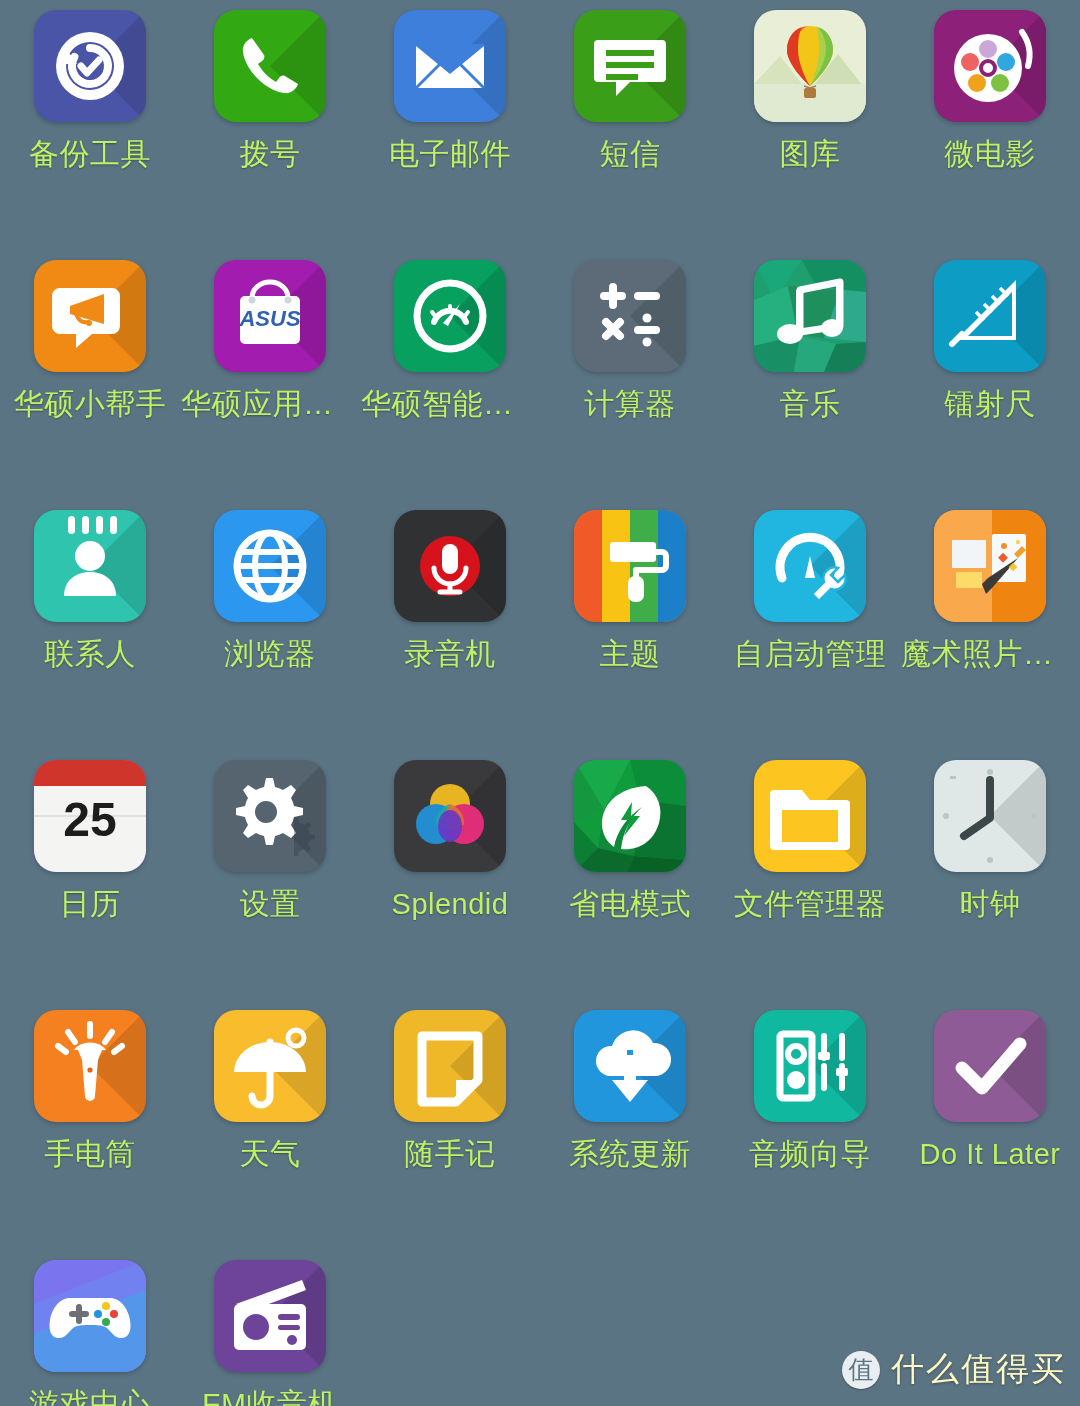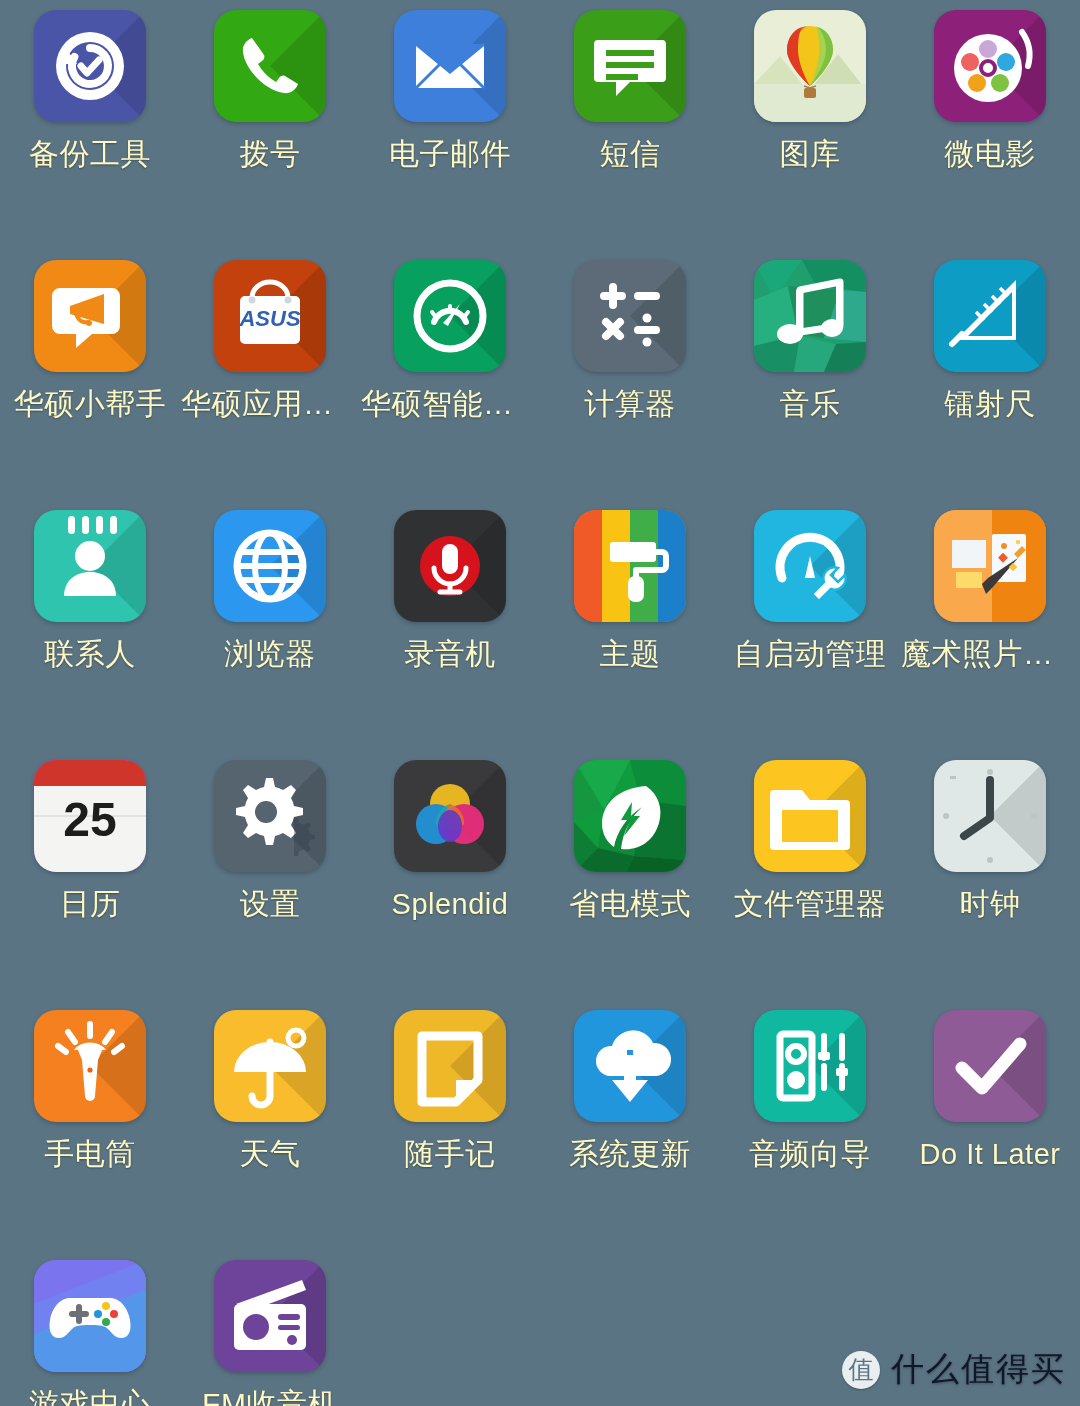--- a/index.html
+++ b/index.html
@@ -49,21 +49,21 @@
   .glyph{
     position:absolute; inset:0;
     display:flex; align-items:center; justify-content:center;
     z-index:3;
   }
   .glyph svg{ display:block; }
   .label{
     margin-top:14px;
     font-size:30px;
     line-height:36px;
-    color:#fef9c3;
+    color:#bef264;
     text-shadow:0 1px 2px rgba(0,0,0,.35);
     white-space:nowrap;
     max-width:178px;
     overflow:hidden;
     text-overflow:ellipsis;
     text-align:left;
     letter-spacing:.5px;
   }
   .label.latin{ font-size:29px; }
   
@@ -74,21 +74,21 @@
     z-index:50;
   }
   #wm-badge{
     width:38px;height:38px;border-radius:50%;
     background:#e9eef1;color:#5b7484;
     display:flex;align-items:center;justify-content:center;
     font-size:25px; font-family:"DejaVu Sans",sans-serif;
     box-shadow:0 1px 2px rgba(0,0,0,.3);
   }
   #wm-text{
-    color:#0f172a; font-size:33px; letter-spacing:2px;
+    color:#fef9c3; font-size:33px; letter-spacing:2px;
     text-shadow:0 1px 3px rgba(0,0,0,.35);
   }
 </style>
 </head>
 <body>
 
 <div id="drawer">
     <div class="cell">
       <div class="iconwrap">
         <div class="icon" style="background: rgb(75, 85, 168);">
@@ -199,21 +199,21 @@
               <path d="M42 54 q4 10 12 8" stroke="#f08a14" stroke-width="4" fill="none" stroke-linecap="round"></path>
               <circle cx="55" cy="63" r="3" fill="#f08a14"></circle>
             </svg>
           </div>
         </div>
       </div>
       <div class="label">华硕小帮手</div>
     </div>
     <div class="cell">
       <div class="iconwrap">
-        <div class="icon" style="background: #c2410c; padding-left: 16px;">
+        <div class="icon" style="background: #a21caf; padding-left: 16px;">
           <div class="glyph">
             <svg width="112" height="112" viewBox="0 0 112 112">
               <rect x="26" y="36" width="60" height="48" rx="5" fill="#ffffff"></rect>
               <path d="M38 38 a18 16 0 0 1 36 0" fill="none" stroke="#ffffff" stroke-width="5"></path>
               <circle cx="38" cy="40" r="3.5" fill="#cfd6dd"></circle>
               <circle cx="74" cy="40" r="3.5" fill="#cfd6dd"></circle>
               <text x="56" y="66" font-family="Liberation Sans,sans-serif" font-size="22" font-weight="bold" font-style="italic" fill="#2f62b5" text-anchor="middle">ASUS</text>
             </svg>
           </div>
         </div>

